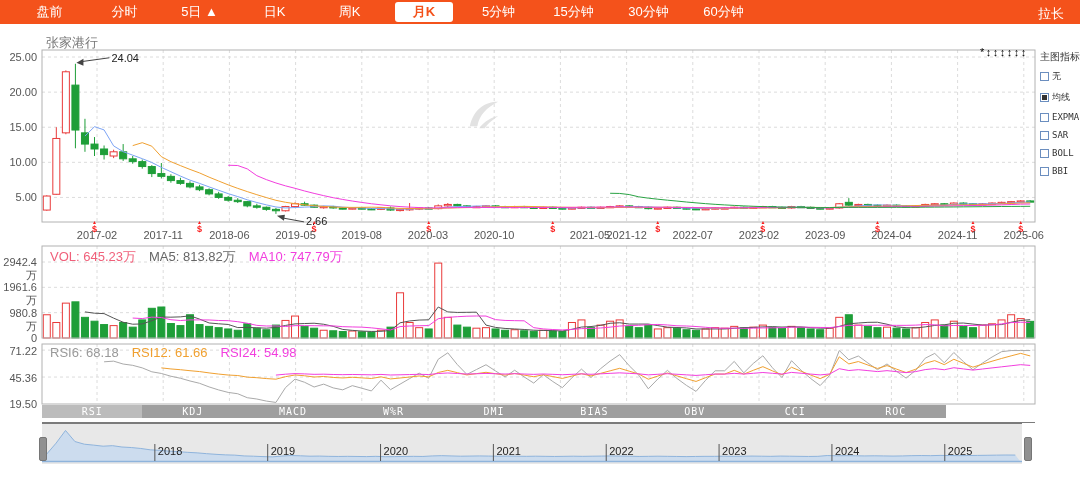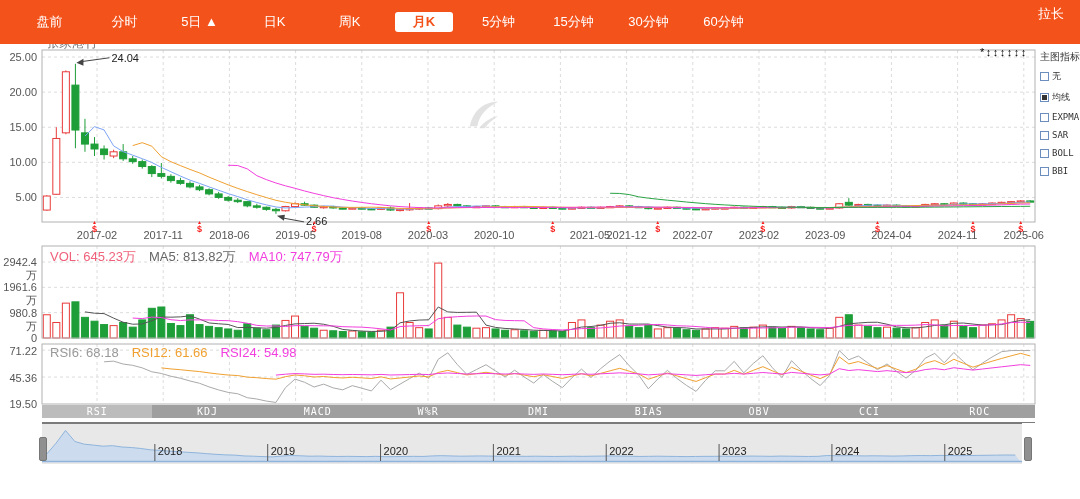--- a/index.html
+++ b/index.html
@@ -1,19 +1,19 @@
 <!DOCTYPE html>
 <html><head>
 <meta charset="utf-8">
 <style>
   *{margin:0;padding:0;box-sizing:border-box}
   html,body{width:1080px;height:499px;background:#fff;overflow:hidden;
     font-family:"Liberation Sans","DejaVu Sans",sans-serif;position:relative}
   
-  .topbar{position:absolute;left:0;top:0;width:1080px;height:44px;background:#f4521b;
+  .topbar{position:absolute;left:0;top:0;width:1080px;height:24px;background:#f4521b;
     display:flex;align-items:center;color:#fff;font-size:13px;z-index:5}
   .tb-items{display:flex;padding-left:12px}
   .tb-item{width:75px;text-align:center;cursor:pointer;line-height:20px}
   .tb-item.active{background:#fff;color:#f4521b;border-radius:3px;width:58px;margin:0 8px;font-weight:bold}
   .tb-right{position:absolute;right:16px;top:5px;cursor:pointer}
   
   .legend{position:absolute;font-size:13px;display:flex;gap:13px;white-space:nowrap;z-index:4}
   .legend span{display:inline-block}
   
   .axlbl{position:absolute;font-size:11px;color:#555;z-index:4}
@@ -25,21 +25,21 @@
   .sb-opt{display:flex;align-items:center;gap:3px;margin-bottom:8px;cursor:pointer;
     font-family:"DejaVu Sans Mono","Liberation Sans",monospace;font-size:9px}
   .cb{width:9px;height:9px;border:1px solid #6b8ebf;background:#fff;flex:0 0 9px;position:relative}
   .cb.on::after{content:"";position:absolute;left:1px;top:1px;width:5px;height:5px;background:#333}
   
   .watermark{position:absolute;left:466px;top:98px;display:flex;align-items:center;gap:6px;
     color:#e2e2e2;font-size:33px;font-weight:bold;letter-spacing:4px;z-index:1}
   
   .tr-marks{position:absolute;left:980px;top:46px;font-size:11px;color:#000;letter-spacing:1.5px;z-index:4}
   
-  .itabs{position:absolute;left:42px;top:405px;width:993px;height:13px;background:#9f9f9f;
+  .itabs{position:absolute;left:42px;top:405px;width:904px;height:13px;background:#9f9f9f;
     display:flex;z-index:4}
   .itab{flex:1;color:#fff;font-size:10px;text-align:center;line-height:13px;cursor:pointer;
     font-family:"DejaVu Sans Mono","Liberation Sans",monospace;letter-spacing:1px}
   .itab.active{background:#bcbcbc}
   
   .navbg{position:absolute;left:42px;top:422px;width:993px;height:42px;background:#e8e8e8;
     border-top:2px solid #7b7b7b;z-index:0}
   .nav-year{position:absolute;font-size:11px;color:#222;z-index:4;top:445px}
   .nav-handle{position:absolute;width:8px;height:24px;background:#909090;border:1px solid #767676;
     border-radius:2px;z-index:6;cursor:grab}

